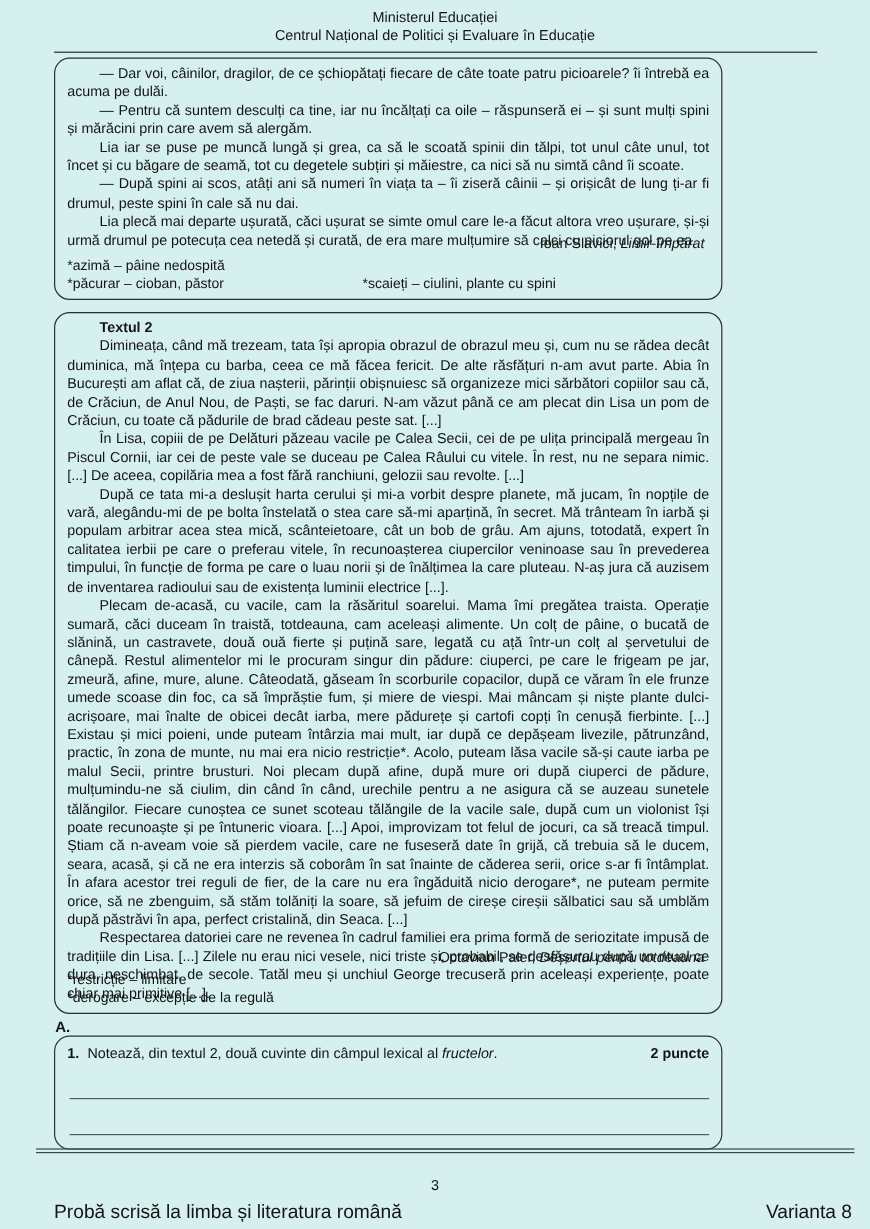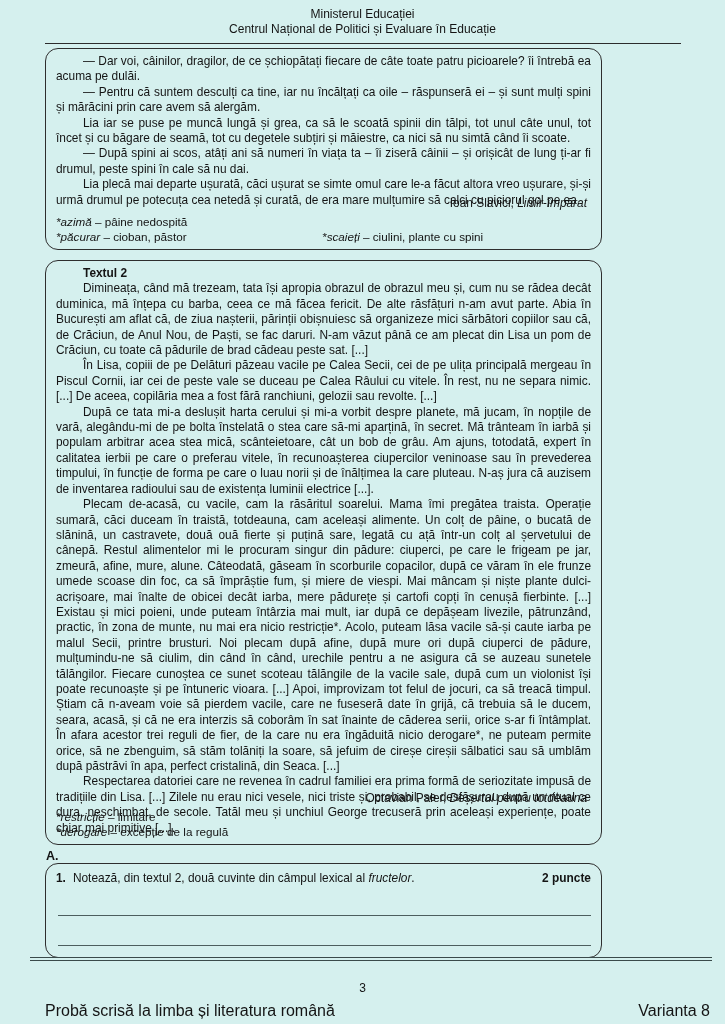--- a/index.html
+++ b/index.html
@@ -33,22 +33,22 @@
   .box-title{font-weight:bold;text-indent:27px;}
 
   .credit{position:absolute;right:14px;font-style:normal;text-align:right;
           font-size:11.9px;line-height:15.4px;}
   .box1 .credit{bottom:38px;}
   .box2 .credit{bottom:38px;}
   .credit .work{font-style:italic;}
 
   .footnotes{position:absolute;left:10px;right:10px;bottom:4px;
              font-size:11.7px;line-height:15.6px;}
-  .fn-term{font-style:italic;}
-  .fn-row{display:flex;gap:20px;}
+  .fn-term{}
+  .fn-row{display:flex;}
   .fn-row .fn-cell-left{width:46%;}
 
   
   .section-label{position:absolute;top:849px;left:46px;font-size:12.5px;font-weight:bold;}
 
   
   .box3{top:863px;height:95px;padding-top:7px;}
   .q-row{display:flex;justify-content:space-between;text-align:center;}
   .q-left{white-space:nowrap;}
   .q-num{font-weight:bold;margin-right:7px;}

